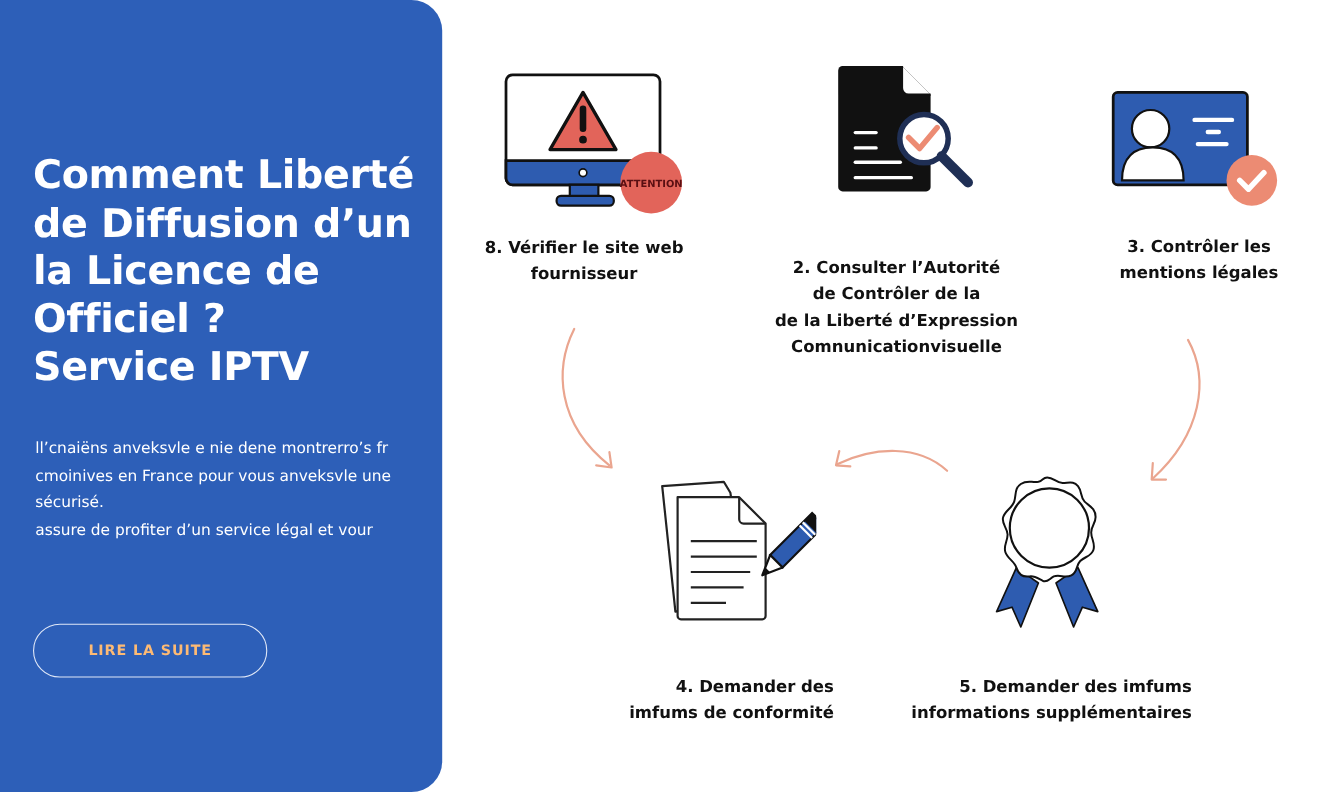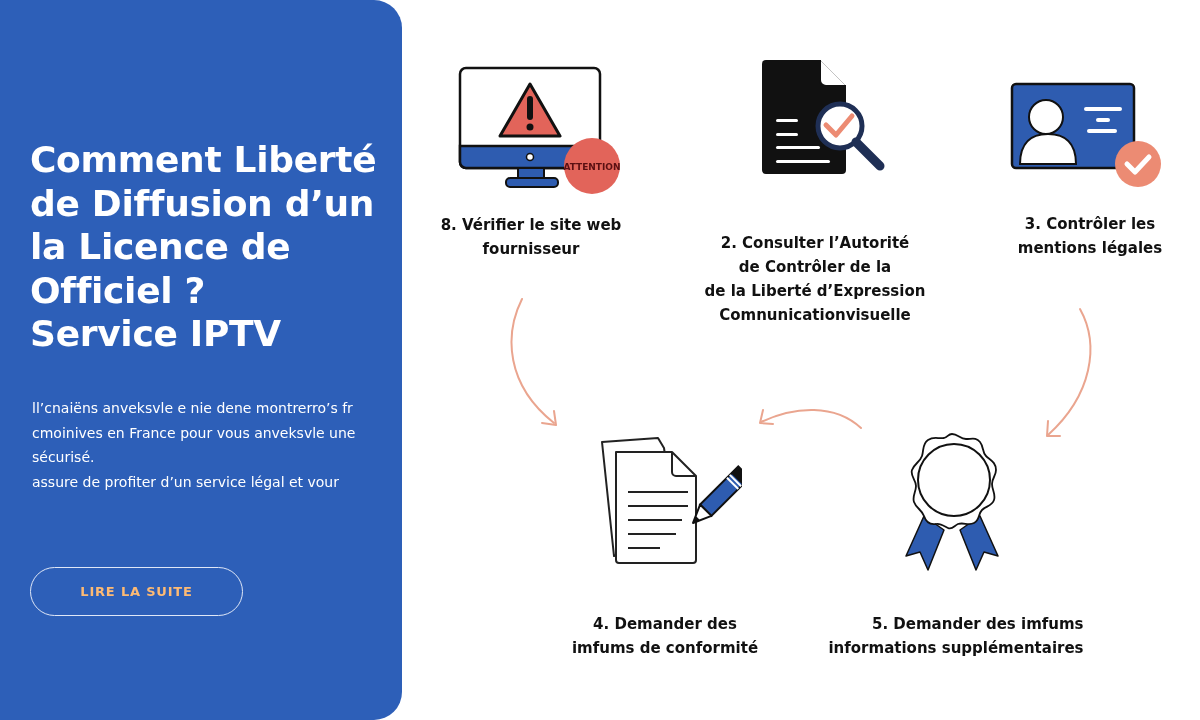--- a/index.html
+++ b/index.html
@@ -137,21 +137,21 @@
 
     <g transform="rotate(45 118 78)">
       <rect x="110" y="30" width="16" height="54" fill="#2e5cb0" stroke="#111" stroke-width="2"></rect>
       <rect x="110" y="30" width="16" height="10" fill="#111"></rect>
       <line x1="110" y1="42" x2="126" y2="42" stroke="#fff" stroke-width="2"></line>
       <line x1="110" y1="46" x2="126" y2="46" stroke="#fff" stroke-width="2"></line>
       <path d="M110 84 L126 84 L118 102 Z" fill="#fff" stroke="#111" stroke-width="2" stroke-linejoin="round"></path>
       <path d="M115 95 L121 95 L118 102 Z" fill="#111"></path>
     </g>
   </svg>
-  <div class="label" style="left:665px;top:612px;">
+  <div class="label" style="left:665px;top:612px;text-align:right;">
     <span>4. Demander des</span>
     <span>imfums de conformité</span>
   </div>
 </div>
 
 <div class="step">
   <svg class="icon" style="left:900px;top:430px;" width="104" height="146" viewBox="0 0 104 146">
     <path d="M24 86 L6 126 L20 122 L28 140 L44 100 Z" fill="#2e5cb0" stroke="#111" stroke-width="1.5" stroke-linejoin="round"></path>
     <path d="M80 86 L98 126 L84 122 L76 140 L60 100 Z" fill="#2e5cb0" stroke="#111" stroke-width="1.5" stroke-linejoin="round"></path>
     <path d="M52 4

